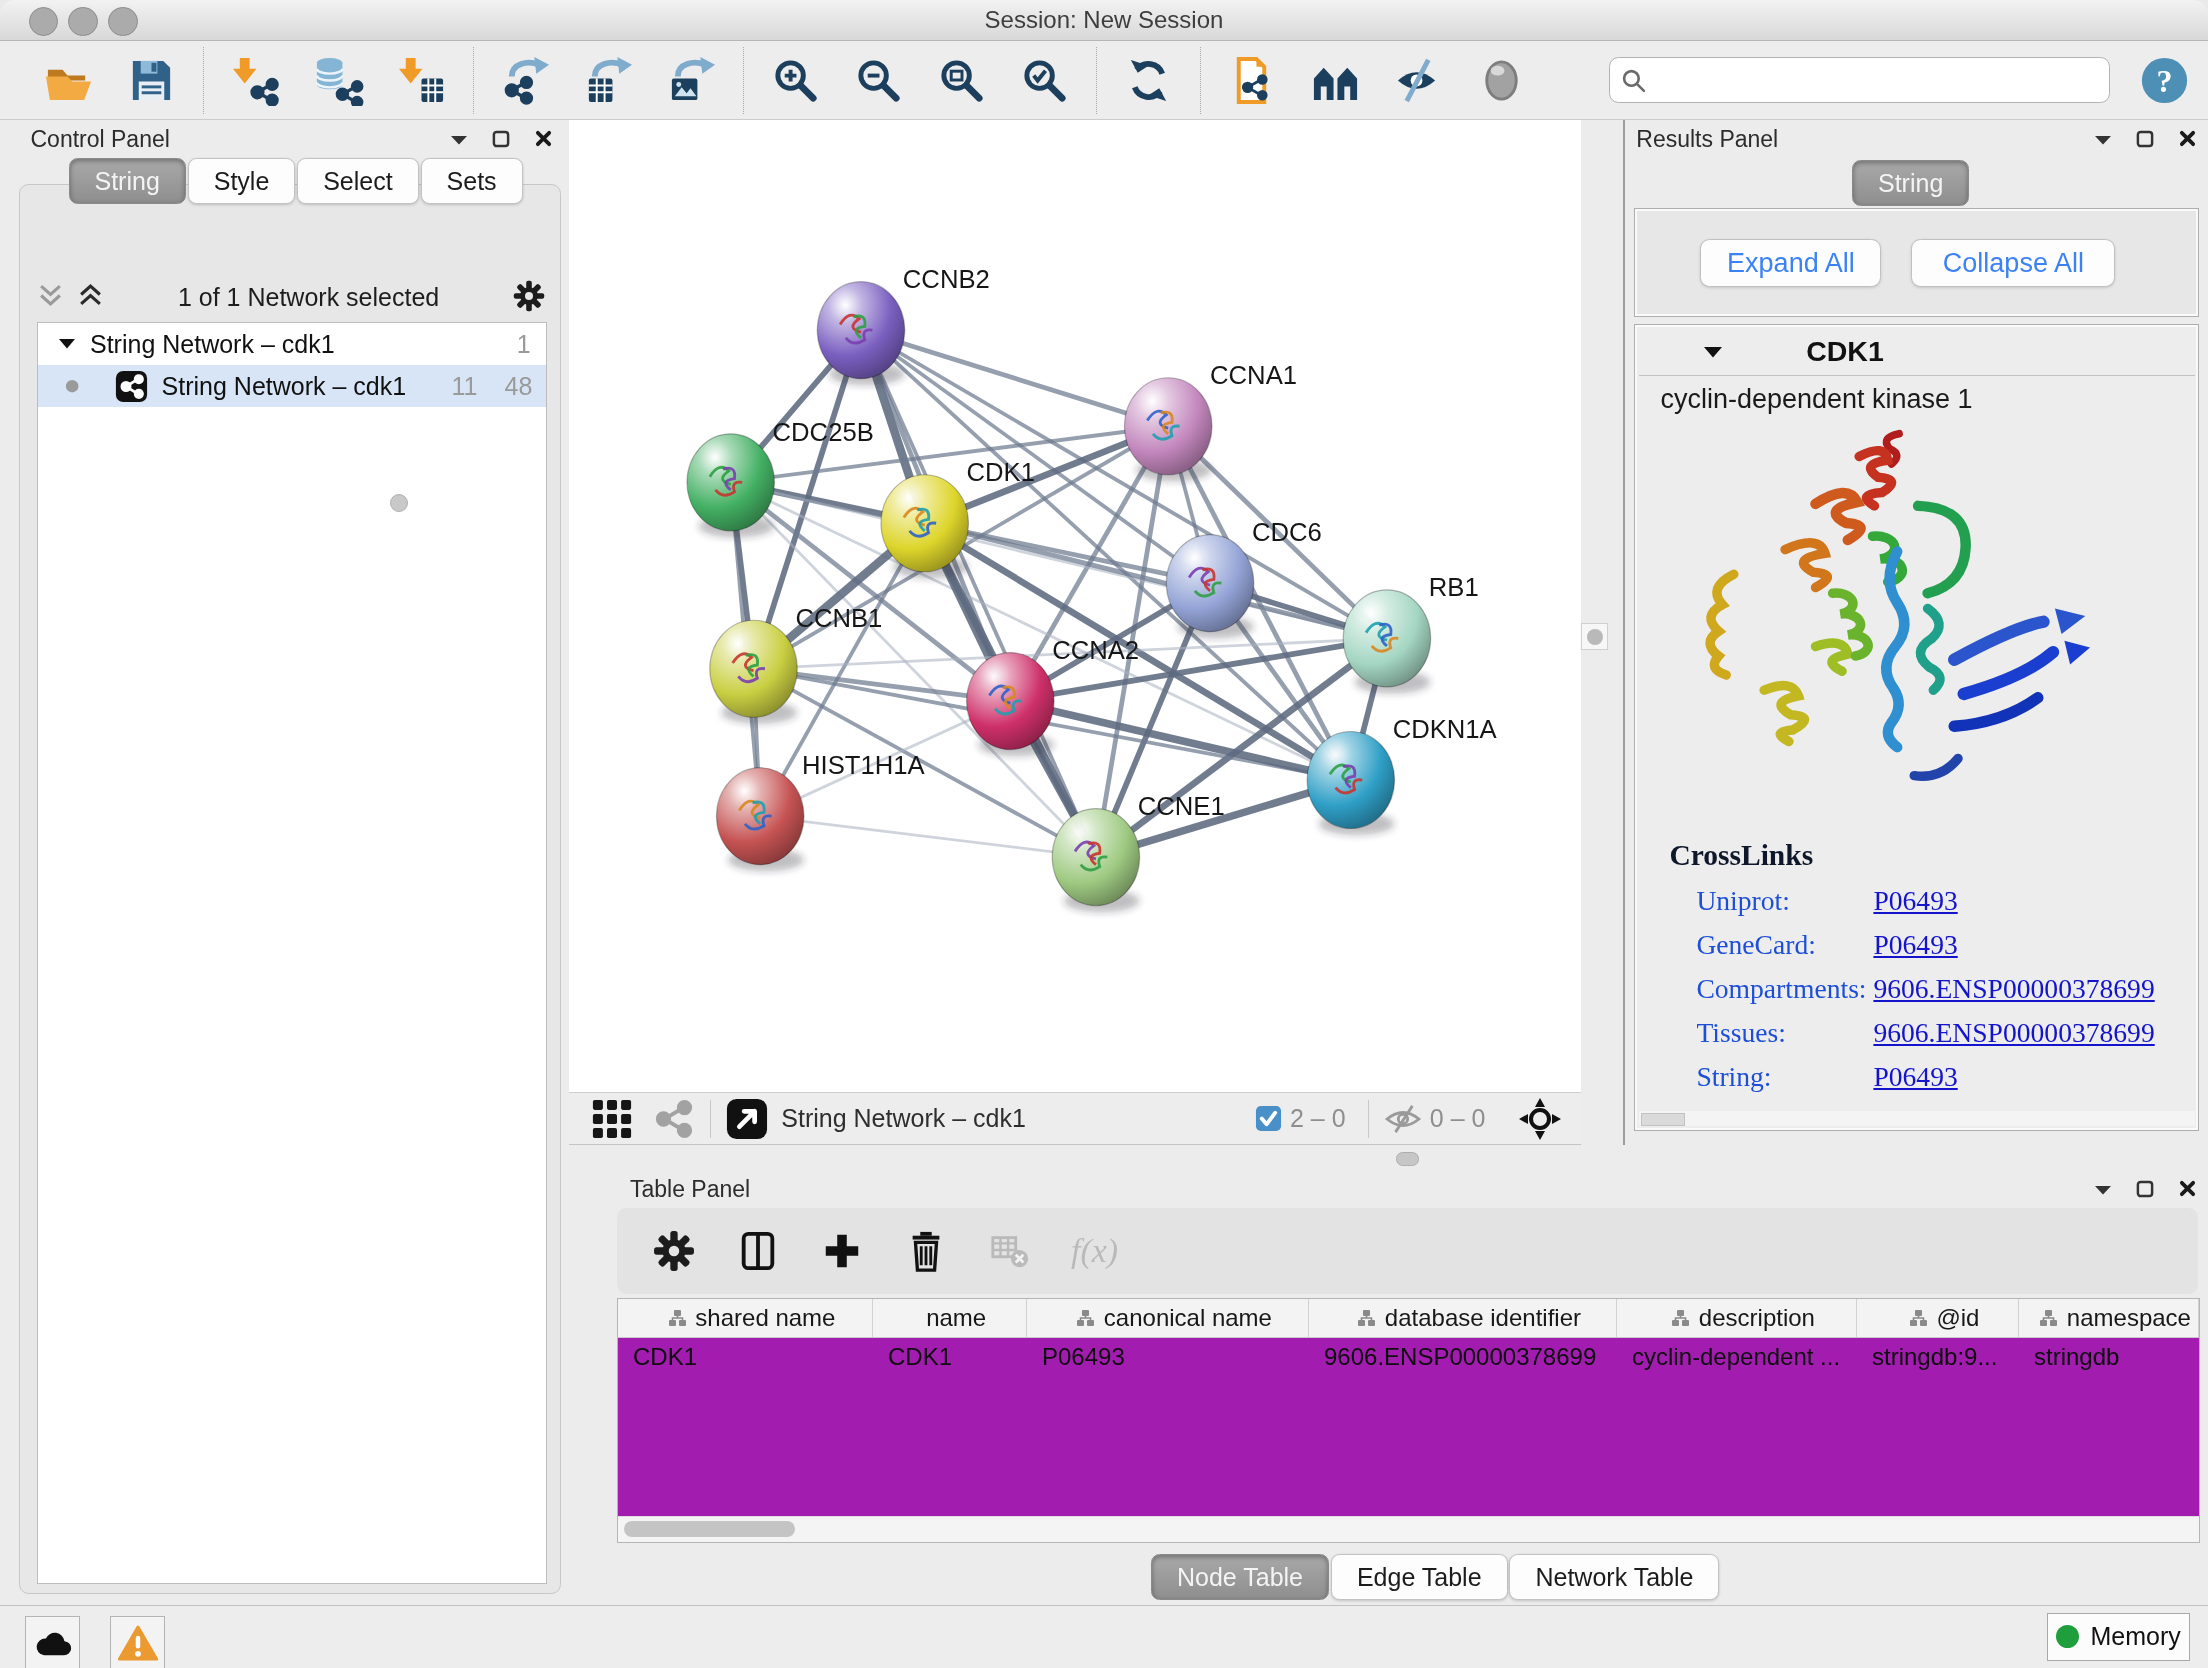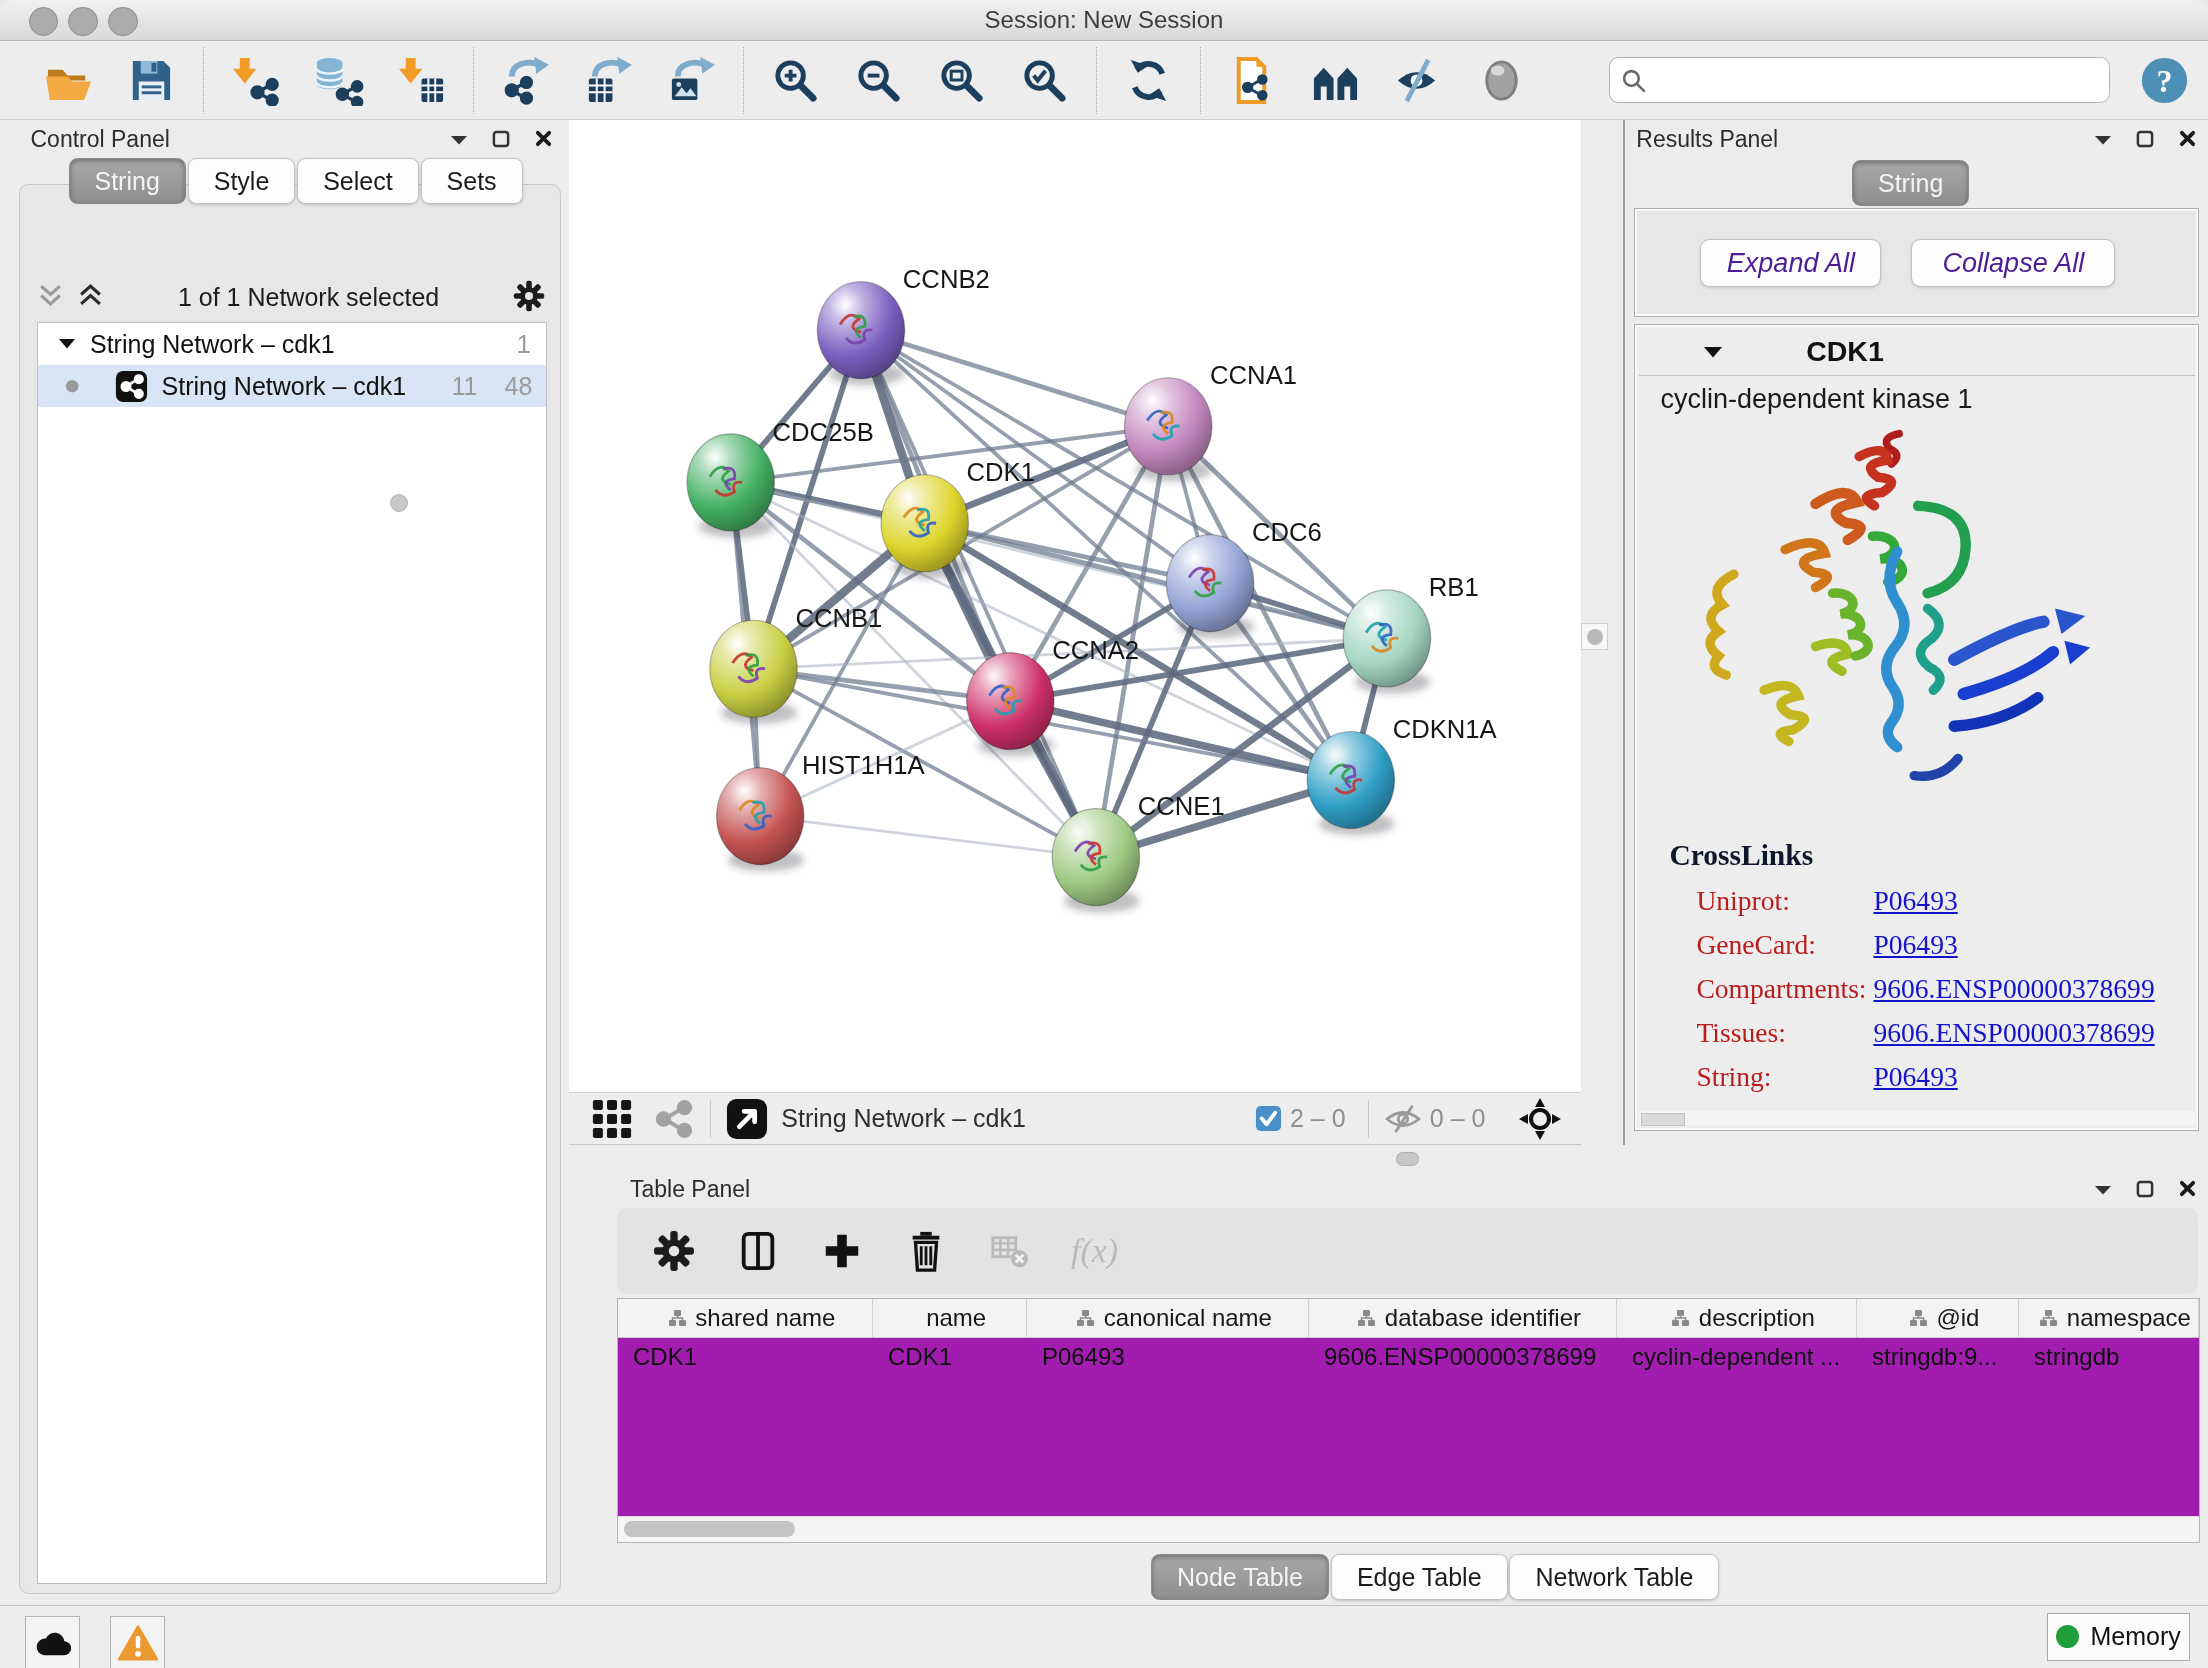--- a/index.html
+++ b/index.html
@@ -63,32 +63,32 @@
   .nf-count{font-size:25px;color:#8e8e8e;margin:0 7.6px;}
   .hsplit{position:absolute;left:569px;top:1145px;width:1640px;height:27px;background:#ececec;}
   .hsplit .dot{position:absolute;left:827px;top:6.7px;width:21px;height:12.4px;border-radius:6.7px;background:#c6c6c6;border:1px solid #aeaeae;}
 
   
   .results-panel{position:absolute;left:1623px;top:122px;width:586px;height:1043px;}
   .rp-tab{position:absolute;left:229px;top:38px;z-index:2;}
   .rp-btn-box{position:absolute;left:11.4px;top:86px;width:563px;height:107px;background:#e7e7e7;border:1.9px solid #aeaeae;
      box-shadow:inset 0 0 0 1.9px #fafafa;}
   .rp-button{position:absolute;top:30px;height:46px;border:1px solid #c0c0c0;border-radius:9.5px;background:#fdfdfd;
-     font-size:27px;color:#4c1d95;display:flex;align-items:center;justify-content:center;box-shadow:0 1px 2.9px rgba(0,0,0,.15);font-style:italic;}
+     font-size:27px;color:#3b82f6;display:flex;align-items:center;justify-content:center;box-shadow:0 1px 2.9px rgba(0,0,0,.15);}
   .rp-content{position:absolute;left:11.4px;top:202px;width:563px;height:805px;background:#ededed;border:1.9px solid #aeaeae;
      box-shadow:inset 0 0 0 1.9px #fafafa;}
   .rp-gene-head{position:absolute;left:3.8px;right:3.8px;top:3.8px;height:46px;border-bottom:1.9px solid #c2c2c2;
      display:flex;align-items:center;}
   .rp-gene-head .sym{font-size:28.5px;font-weight:bold;color:#111;margin-left:84px;}
   .rp-desc{position:absolute;left:25px;top:59px;font-size:27px;color:#1a1a1a;}
   .rp-protein{position:absolute;left:38px;top:97px;}
   .xl-head{position:absolute;left:34px;top:514px;font-family:"Liberation Serif",serif;font-weight:bold;font-size:29.5px;color:#0f172a;}
   .xl-rows{position:absolute;left:61px;top:554px;right:19px;}
   .xl-row{display:flex;height:44px;align-items:center;font-family:"Liberation Serif",serif;font-size:27.6px;}
-  .xl-row .xl-label{width:177px;color:#b91c1c;}
+  .xl-row .xl-label{width:177px;color:#1d4ed8;}
   .xl-row a{color:#1414cc;text-decoration:underline;}
   .rp-scroll{position:absolute;left:3.8px;bottom:3.8px;right:3.8px;height:15px;background:#f4f4f4;}
   .rp-scroll .th{position:absolute;left:1.9px;top:1.9px;width:42px;height:11.4px;background:#dadada;border:1px solid #c2c2c2;}
 
   
   .table-panel{position:absolute;left:569px;top:1172px;width:1640px;height:434px;}
   .tp-toolbar{position:absolute;left:48px;top:36px;width:1581px;height:86px;background:#e3e3e3;border-radius:9.5px;
      display:flex;align-items:center;gap:38px;padding-left:34px;box-sizing:border-box;}
   .tp-toolbar .ticon{display:flex;align-items:center;justify-content:center;width:46px;height:46px;}
   .ticon.disabled{opacity:.55;}

